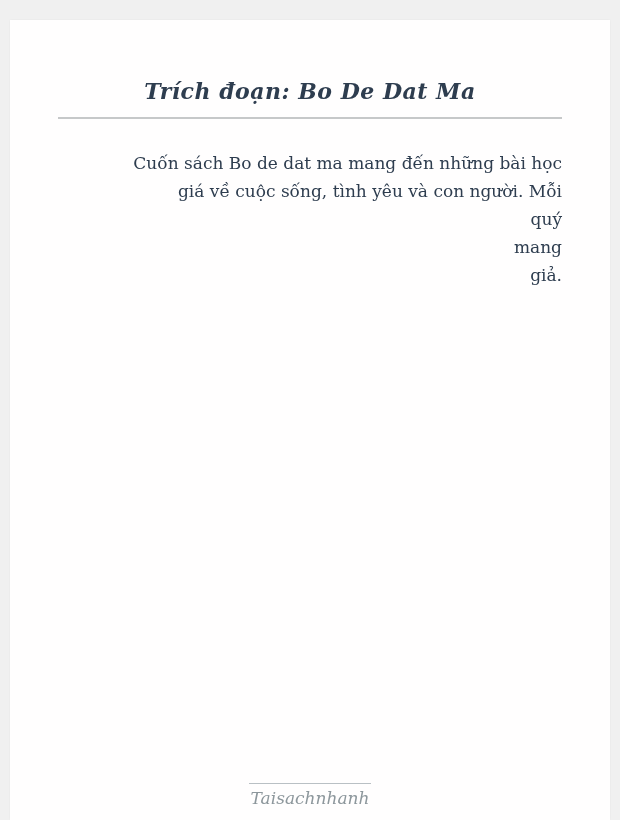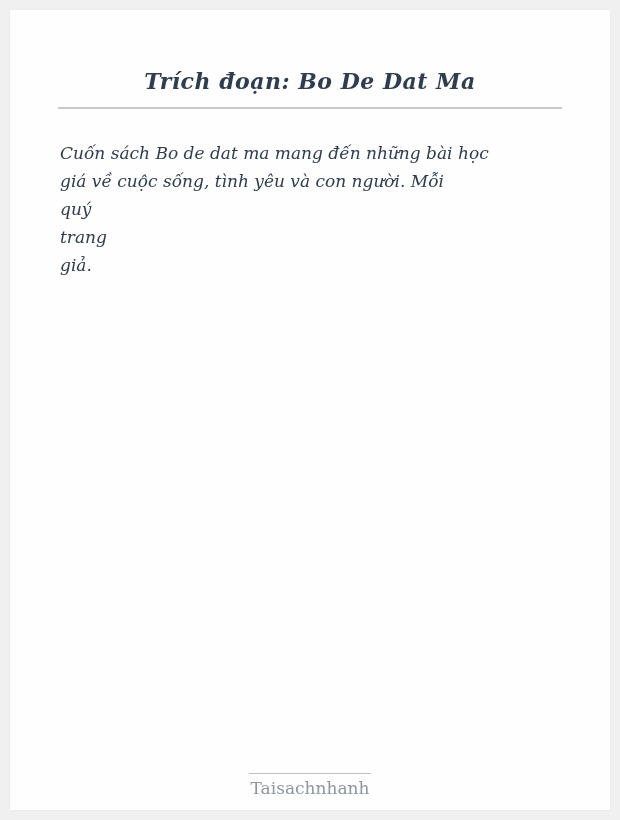--- a/index.html
+++ b/index.html
@@ -10,21 +10,21 @@
     position: relative;
     width: 620px;
     height: 820px;
     background: #f0f0f0;
     font-family: "DejaVu Serif", serif;
     overflow: hidden;
   }
   .page {
     position: absolute;
     left: 10px;
-    top: 10px;
+    top: 20px;
     width: 600px;
     height: 800px;
     background: #fffefe;
     box-shadow: 0 0 2px rgba(0,0,0,0.05);
   }
   .title {
     margin: 58px 0 0 0;
     text-align: center;
     font-style: italic;
     font-weight: 700;
@@ -33,61 +33,62 @@
     color: #2e3d4f;
   }
   .title-divider {
     margin: 13px 48px 0 48px;
     border: none;
     border-top: 2px solid #c6c8c9;
     height: 0;
   }
   .excerpt {
     margin: 30px 48px 3px 50px;
-    font-style: italic;
     font-size: 17px;
     line-height: 28px;
     color: #2e3d4f;
+    text-align: right;
   }
   .excerpt-line {
     white-space: nowrap;
   }
   .footer {
     position: absolute;
     left: 0;
     right: 0;
     bottom: 12px;
     text-align: center;
   }
   .footer-divider {
     width: 122px;
     margin: 0 auto 4px auto;
     border: none;
     border-top: 1px solid #b9c0c4;
     height: 0;
   }
   .footer-name {
+    font-style: italic;
     font-size: 17px;
     color: #8d979c;
   }
 </style>
 </head>
 <body>
 
 <div class="page">
 
   <h1 class="title">Trích đoạn: Bo De Dat Ma</h1>
 
   <hr class="title-divider">
 
   <div class="excerpt">
     <div class="excerpt-line">Cuốn sách Bo de dat ma mang đến những bài học</div>
     <div class="excerpt-line">giá về cuộc sống, tình yêu và con người. Mỗi</div>
     <div class="excerpt-line">quý</div>
-    <div class="excerpt-line">trang</div>
+    <div class="excerpt-line">mang</div>
     <div class="excerpt-line">giả.</div>
   </div>
 
   <div class="footer">
     <hr class="footer-divider">
     <div class="footer-name">Taisachnhanh</div>
   </div>
 
 </div>
 

